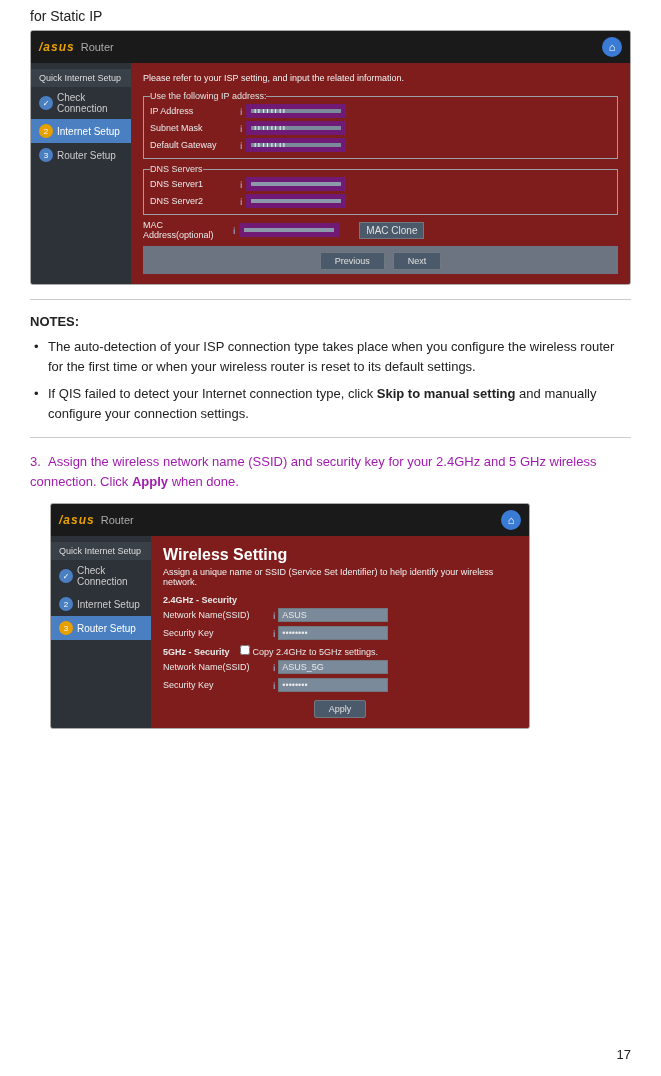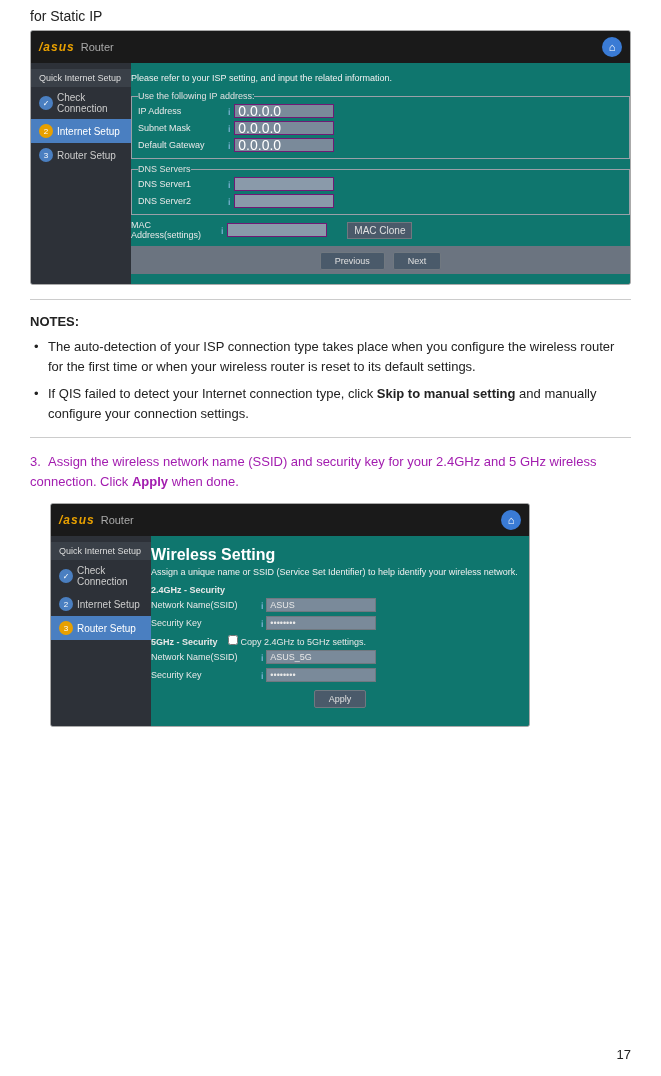--- a/index.html
+++ b/index.html
@@ -105,22 +105,22 @@
       color: #fff;
       font-size: 8px;
       flex-shrink: 0;
     }
     .sidebar-icon.blue { background: #4a7fc1; }
     .sidebar-icon.orange { background: #e8a000; }
 
     
     .router-main {
       flex: 1;
-      background: #0f766e;
-      padding: 10px 0;
+      background: #7f1d1d;
+      padding: 10px 12px;
     }
     .router-notice {
       font-size: 9px;
       color: #f0f0f0;
       margin-bottom: 8px;
     }
     .form-row {
       display: flex;
       align-items: center;
       margin-bottom: 3px;
@@ -133,23 +133,23 @@
     }
     .form-info-icon {
       color: #aaccff;
       font-size: 9px;
       margin-right: 4px;
       cursor: pointer;
     }
     .form-input {
       height: 14px;
       background: #8a9aaa;
-      border: 1px solid #701a75;
+      border: 5px solid #701a75;
       color: #e8e8e8;
-      font-size: 14px;
+      font-size: 10px;
       padding: 1px 3px;
       width: 100px;
     }
     .form-input.value {
       background: #7a8a9a;
       color: #fff;
     }
     .btn-mac-clone {
       background: #4a5a6a;
       color: #e0e0e0;
@@ -346,21 +346,21 @@
           <input class="form-input" type="text" value="" style="">
         </div>
         <div class="form-row">
           <span class="form-label">DNS Server2</span>
           <span class="form-info-icon">ℹ</span>
           <input class="form-input" type="text" value="" style="">
         </div>
       </fieldset>
 
       <div class="form-row" style="margin-bottom:6px;">
-        <span class="form-label">MAC Address(settings)</span>
+        <span class="form-label">MAC Address(optional)</span>
         <span class="form-info-icon">ℹ</span>
         <input class="form-input" type="text" value="" style="">
         <button class="btn-mac-clone">MAC Clone</button>
       </div>
 
       <div class="router-buttons">
         <button class="btn-nav">Previous</button>
         <button class="btn-nav">Next</button>
       </div>
     </div>

